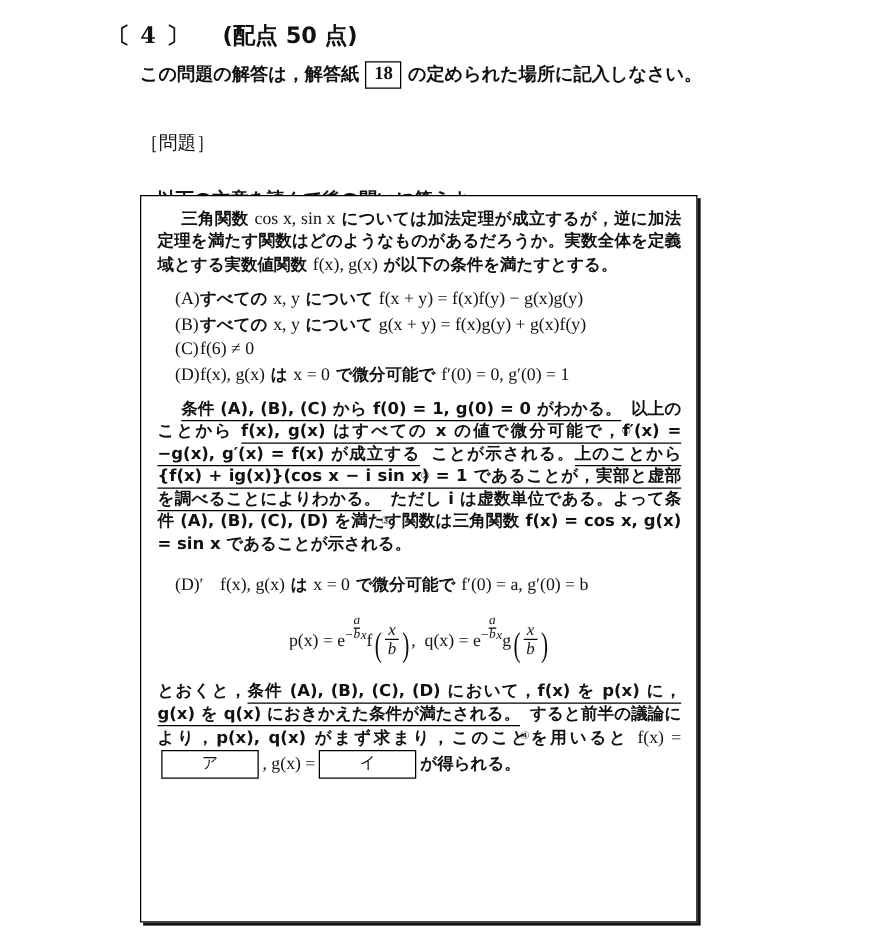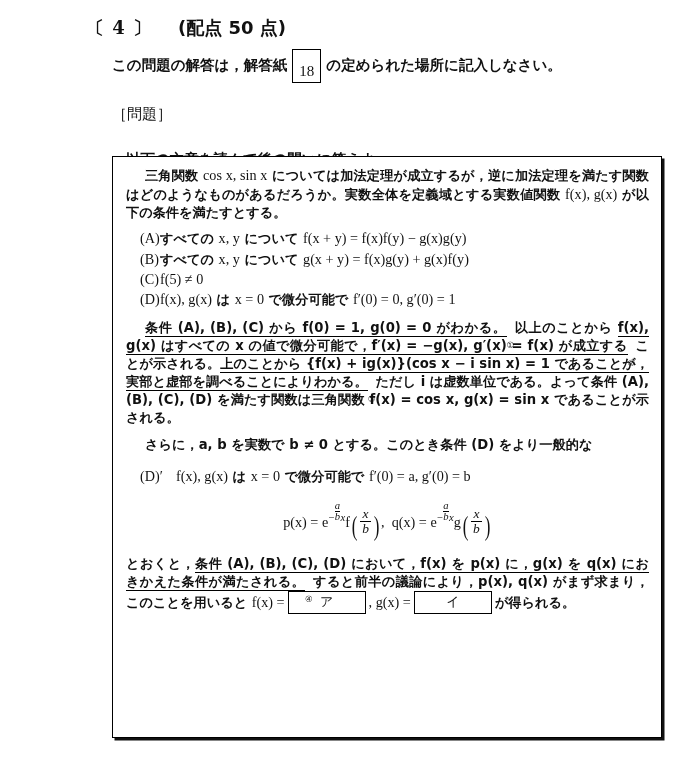--- a/index.html
+++ b/index.html
@@ -43,24 +43,24 @@
     display: flex; align-items: center;
     font-family: "DejaVu Sans", sans-serif;
     font-weight: 700;
     font-size: 14.5px;
     white-space: nowrap;
     text-align: right;
   }
   #answer-sheet-box {
     display: inline-block;
     border: 1.6px solid #000;
-    padding: 12px 6px 1px 6px;
+    padding: 0px 6px 1px 6px;
     margin: 0 5px;
     font-family: "Liberation Serif", serif;
-    font-weight: 400;
+    font-weight: 700;
     font-style: normal;
     font-size: 15px;
     line-height: 1.25;
   }
 
   #section-label {
     position: absolute; left: 112px; top: 105px;
     font-family: "DejaVu Sans", sans-serif;
     font-weight: 400;
     font-size: 15px;
@@ -69,21 +69,21 @@
     position: absolute; left: 126px; top: 150px;
     font-family: "DejaVu Sans", sans-serif;
     font-weight: 700;
     font-size: 14.5px;
   }
 
   
   #passage-frame {
     position: absolute;
     left: 112px; top: 156px;
-    width: 550px;
+    width: 446px;
     height: 582px;
     border: 1.4px solid #000;
     box-sizing: border-box;
     box-shadow: 2.5px 2.5px 0 0 #111;
     background: #fff;
     padding: 9px 12px 0 13px;
     box-sizing: border-box;
   }
 
   .para {
@@ -241,34 +241,33 @@
       <span class="cond-body"><span>すべての </span><span class="m fn">x, y</span><span> について </span><span class="m fn">f(x + y) = f(x)f(y) − g(x)g(y)</span>
       </span>
     </li>
     <li>
       <span class="cond-tag">(B)</span>
       <span class="cond-body"><span>すべての </span><span class="m fn">x, y</span><span> について </span><span class="m fn">g(x + y) = f(x)g(y) + g(x)f(y)</span>
       </span>
     </li>
     <li>
       <span class="cond-tag">(C)</span>
-      <span class="cond-body m fn">f(5) ≠ 0</span>
+      <span class="cond-body m fn">f(6) ≠ 0</span>
     </li>
     <li>
       <span class="cond-tag">(D)</span>
       <span class="cond-body"><span class="m fn">f(x), g(x)</span><span> は </span><span class="m fn">x = 0</span><span> で微分可能で </span><span class="m fn">f′(0) = 0, g′(0) = 1</span>
       </span>
     </li>
   </ul>
 
   <p class="para indent" style="margin-top:10px;">
     <span class="ul">条件 (A), (B), (C) から f(0) = 1, g(0) = 0 がわかる。</span><span class="unum">①</span><span>以上のことから </span><span class="ul">f(x), g(x) はすべての x の値で微分可能で，f′(x) = −g(x), g′(x) = f(x) が成立する</span><span class="unum">②</span><span>ことが示される。</span><span class="ul">上のことから {f(x) + ig(x)}(cos x − i sin x) = 1 であることが，実部と虚部を調べることによりわかる。</span><span class="unum">③</span><span>ただし i は虚数単位である。よって条件 (A), (B), (C), (D) を満たす関数は三角関数 f(x) = cos x, g(x) = sin x であることが示される。</span>
   </p>
 
-  <p class="para indent" style="margin-top:9px;">さらに，a, b を実数で b ≠ 0 とする。このとき条件 (D) をより一般的な</p>
 
   <div id="condition-d-prime">
     <span class="cond-tag">(D)′</span>
     <span class="cond-body"><span class="m fn">f(x), g(x)</span><span> は </span><span class="m fn">x = 0</span><span> で微分可能で </span><span class="m fn">f′(0) = a, g′(0) = b</span>
     </span>
   </div>
 
 
   <div id="display-equation">
     <span class="m fn">p(x)</span><span class="m rm">&nbsp;</span><span class="m rm">=</span><span class="m rm">&nbsp;</span><span class="m fn">e</span><span class="sup nb"><span class="mr">−</span><span class="sfrac" style="font-size:1em;"><span class="num">a</span><span class="den">b</span></span><span class="mi">x</span></span><span class="m fn">f</span><span class="paren-big">(</span><span class="frac m"><span class="num">x</span><span class="den">b</span></span><span class="paren-big">)</span><span class="m rm">,</span><span class="m rm">&nbsp;&nbsp;</span><span class="m fn">q(x)</span><span class="m rm">&nbsp;</span><span class="m rm">=</span><span class="m rm">&nbsp;</span><span class="m fn">e</span><span class="sup nb"><span class="mr">−</span><span class="sfrac" style="font-size:1em;"><span class="num">a</span><span class="den">b</span></span><span class="mi">x</span></span><span class="m fn">g</span><span class="paren-big">(</span><span class="frac m"><span class="num">x</span><span class="den">b</span></span><span class="paren-big">)</span>

